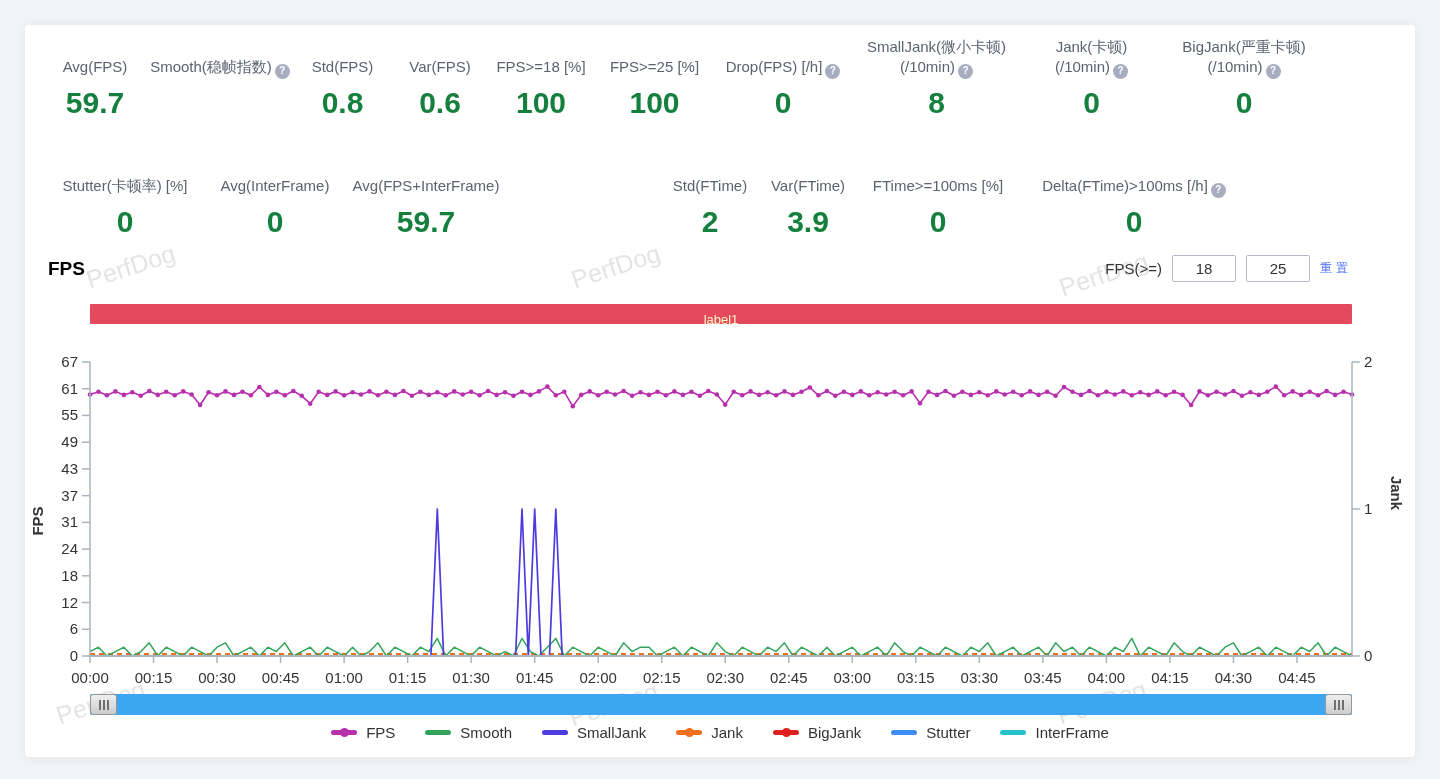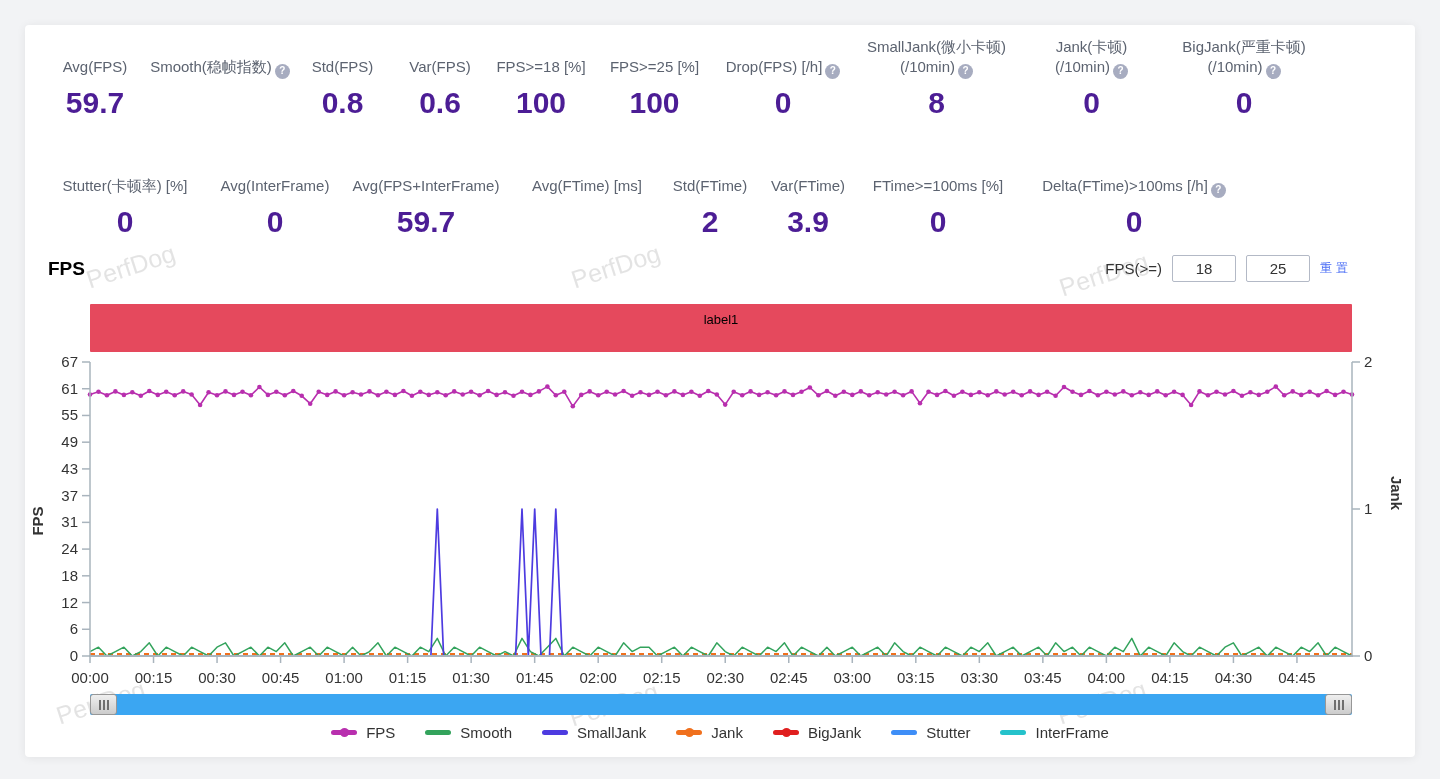--- a/index.html
+++ b/index.html
@@ -5,28 +5,28 @@
   html,body{margin:0;padding:0;}
   body{width:1440px;height:779px;background:#f2f3f5;font-family:"Liberation Sans",sans-serif;position:relative;overflow:hidden;}
   .card{position:absolute;left:25px;top:25px;width:1390px;height:732px;background:#fff;border-radius:4px;box-shadow:0 1px 10px rgba(0,0,0,.07);z-index:0;}
   .wm{position:absolute;z-index:1;font-size:25px;color:#c9c9c9;opacity:.5;transform:rotate(-18deg);pointer-events:none;}
   .wm1{left:85px;top:252px;} .wm2{left:570px;top:252px;} .wm3{left:1058px;top:260px;}
   .wm4{left:55px;top:688px;} .wm5{left:568px;top:690px;} .wm6{left:1056px;top:688px;}
   .stats-row{position:absolute;left:40px;width:1360px;display:flex;z-index:2;}
   #stats1{top:33px;} #stats2{top:152px;}
   .stat{text-align:center;}
   .slabel{min-height:44px;display:flex;flex-direction:column;justify-content:flex-end;font-size:15px;color:#5c6370;line-height:20px;}
-  .sval{font-size:30px;font-weight:700;color:#4c1d95;margin-top:9px;}
+  .sval{font-size:30px;font-weight:700;color:#15803d;margin-top:9px;}
   .q{display:inline-flex;width:15px;height:15px;border-radius:50%;background:#a7acc0;color:#fff;font-size:10px;font-weight:700;align-items:center;justify-content:center;margin-left:3px;transform:translateY(2px);}
   .fps-title{position:absolute;left:48px;top:258px;font-size:19px;font-weight:700;color:#000;z-index:2;}
   .thr-row{position:absolute;top:255px;right:88px;display:flex;align-items:center;gap:10px;z-index:2;}
   .thr-label{font-size:15px;color:#333;}
   .thr{width:58px;height:23px;border:1px solid #b3b9c6;border-radius:2px;font-size:15px;text-align:center;color:#333;font-family:"Liberation Sans",sans-serif;background:#fff;}
   .reset{font-size:12px;color:#4a6df5;letter-spacing:4px;cursor:pointer;text-decoration:none;}
-  .banner{position:absolute;left:90px;top:304px;width:1262px;height:48px;background:#e5495d;color:#000000;font-size:13px;text-align:center;line-height:32px;z-index:2;border-radius:1px;}
+  .banner{position:absolute;left:90px;top:304px;width:1262px;height:20px;background:#e5495d;color:#fef9c3;font-size:13px;text-align:center;line-height:32px;z-index:2;border-radius:1px;}
   #chart{position:absolute;left:25px;top:345px;width:1390px;height:345px;z-index:2;}
   .scroll-track{position:absolute;left:90px;top:694px;width:1262px;height:21px;background:#3ba6f2;border-radius:2px;z-index:2;}
   .handle{position:absolute;top:0px;width:27px;height:21px;background:linear-gradient(#efefef,#cccccc);border:1px solid #979797;border-radius:3px;box-sizing:border-box;display:flex;align-items:center;justify-content:center;cursor:pointer;}
   .hl{left:0;} .hr{right:0;}
   .bars{width:10px;height:10px;background:repeating-linear-gradient(90deg,#6f6f6f 0 2px,transparent 2px 4px);}
   .legend{position:absolute;left:25px;top:724px;width:1390px;display:flex;justify-content:center;align-items:center;gap:30px;z-index:2;}
   .leg-item{display:flex;align-items:center;cursor:pointer;}
   .mk{position:relative;width:26px;height:5px;border-radius:3px;display:inline-block;}
   .mkdot{position:absolute;left:9px;top:-2px;width:9px;height:9px;border-radius:50%;}
   .leg-label{font-size:15px;color:#333;margin-left:9px;}
@@ -120,23 +120,20 @@
       </div>
       <div class="sval">0</div>
     </div>
     <div class="stat" style="width: 172px;">
       <div class="slabel">
         <span>Avg(FPS+InterFrame)</span>
       </div>
       <div class="sval">59.7</div>
     </div>
     <div class="stat" style="width: 150px;">
-      <div class="slabel">
-        <span>Avg(FTime) [ms]</span>
-      </div>
     </div>
     <div class="stat" style="width: 96px;">
       <div class="slabel">
         <span>Std(FTime)</span>
       </div>
       <div class="sval">2</div>
     </div>
     <div class="stat" style="width: 100px;">
       <div class="slabel">
         <span>Var(FTime)</span>

